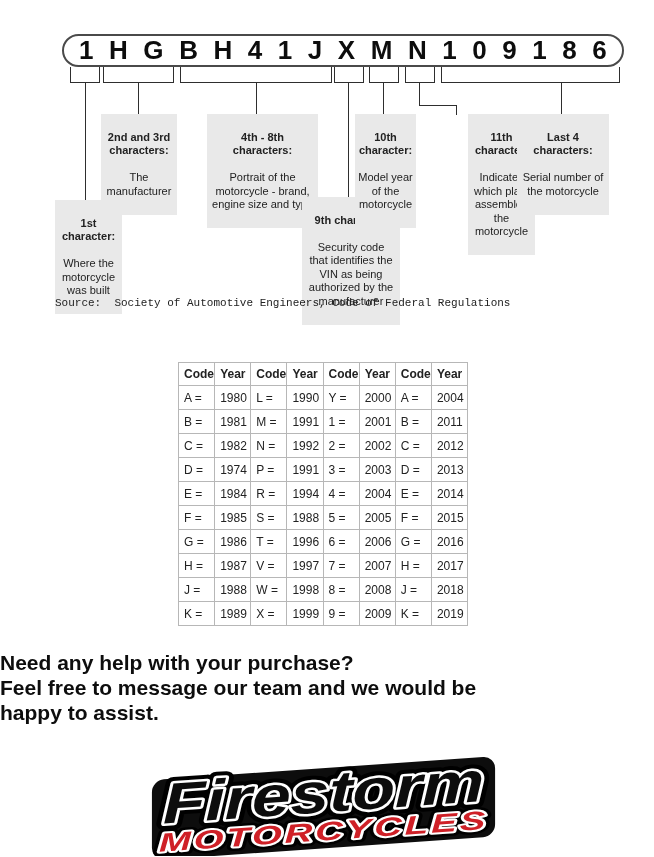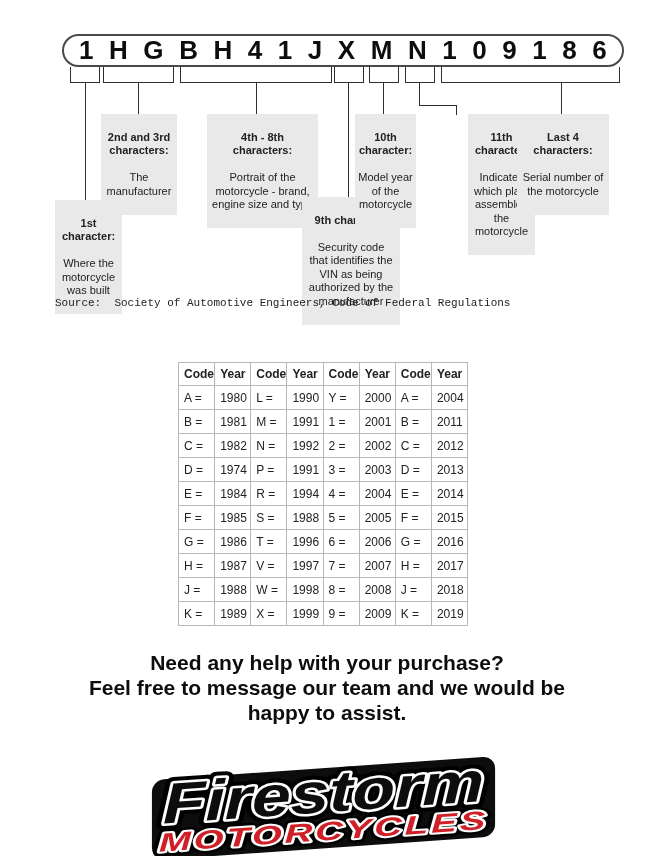--- a/index.html
+++ b/index.html
@@ -46,21 +46,21 @@
     border-collapse:collapse;table-layout:fixed;font-size:12px;color:#222;
   }
   table.year-table th, table.year-table td{
     border:1px solid var(--table-border);text-align:left;
     padding:0 0 0 5px;overflow:hidden;white-space:nowrap;
   }
   table.year-table th{font-weight:bold;height:22px;}
   table.year-table td{font-weight:normal;height:23px;}
   
   .help-message{
-    position:absolute;left:0;right:0;top:650px;text-align:center;
+    position:absolute;left:0;right:0;top:650px;
     font-weight:bold;font-size:21px;line-height:25px;color:#0d0d0d;
   }
   
   .logo-svg{position:absolute;left:127px;top:756px;}
   .lg{font-family:"Liberation Sans", sans-serif;font-style:italic;font-weight:bold;text-anchor:middle;}
   .lg.main{font-size:57px;}
   .lg.sub{font-size:26px;letter-spacing:2px;}
   .stroke-only{fill:none;stroke-linejoin:round;}
 </style>
 </head>

